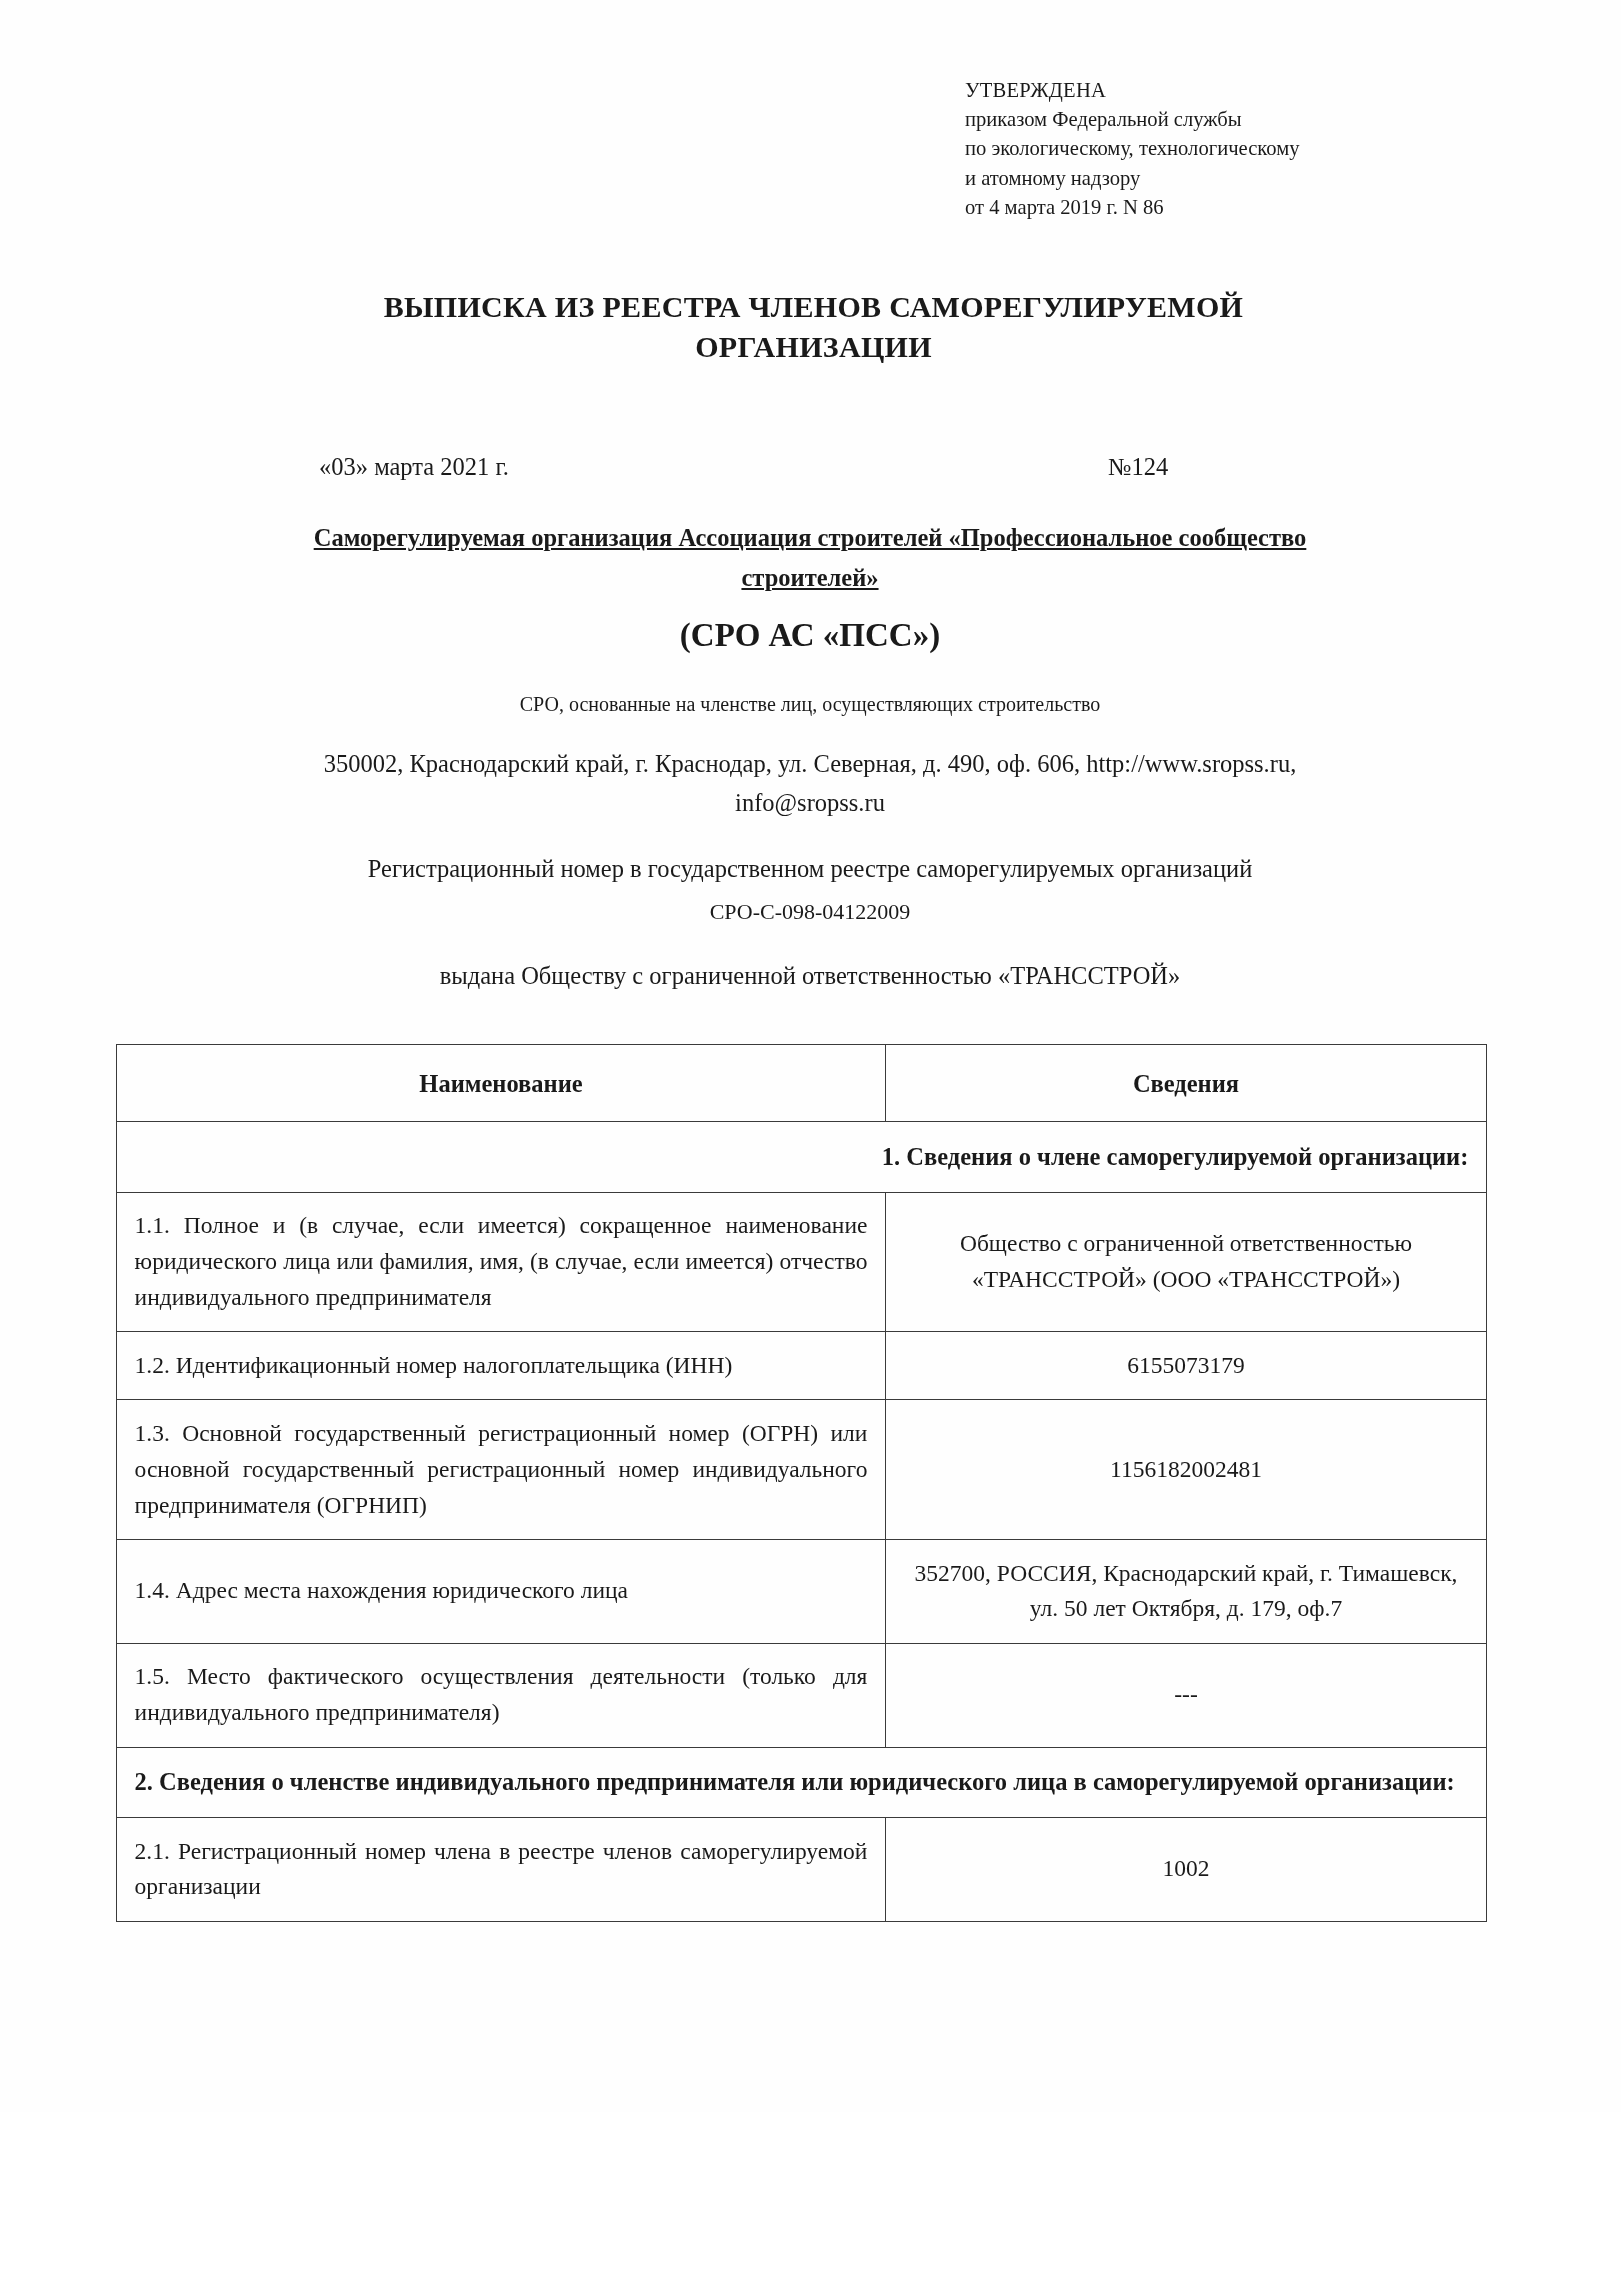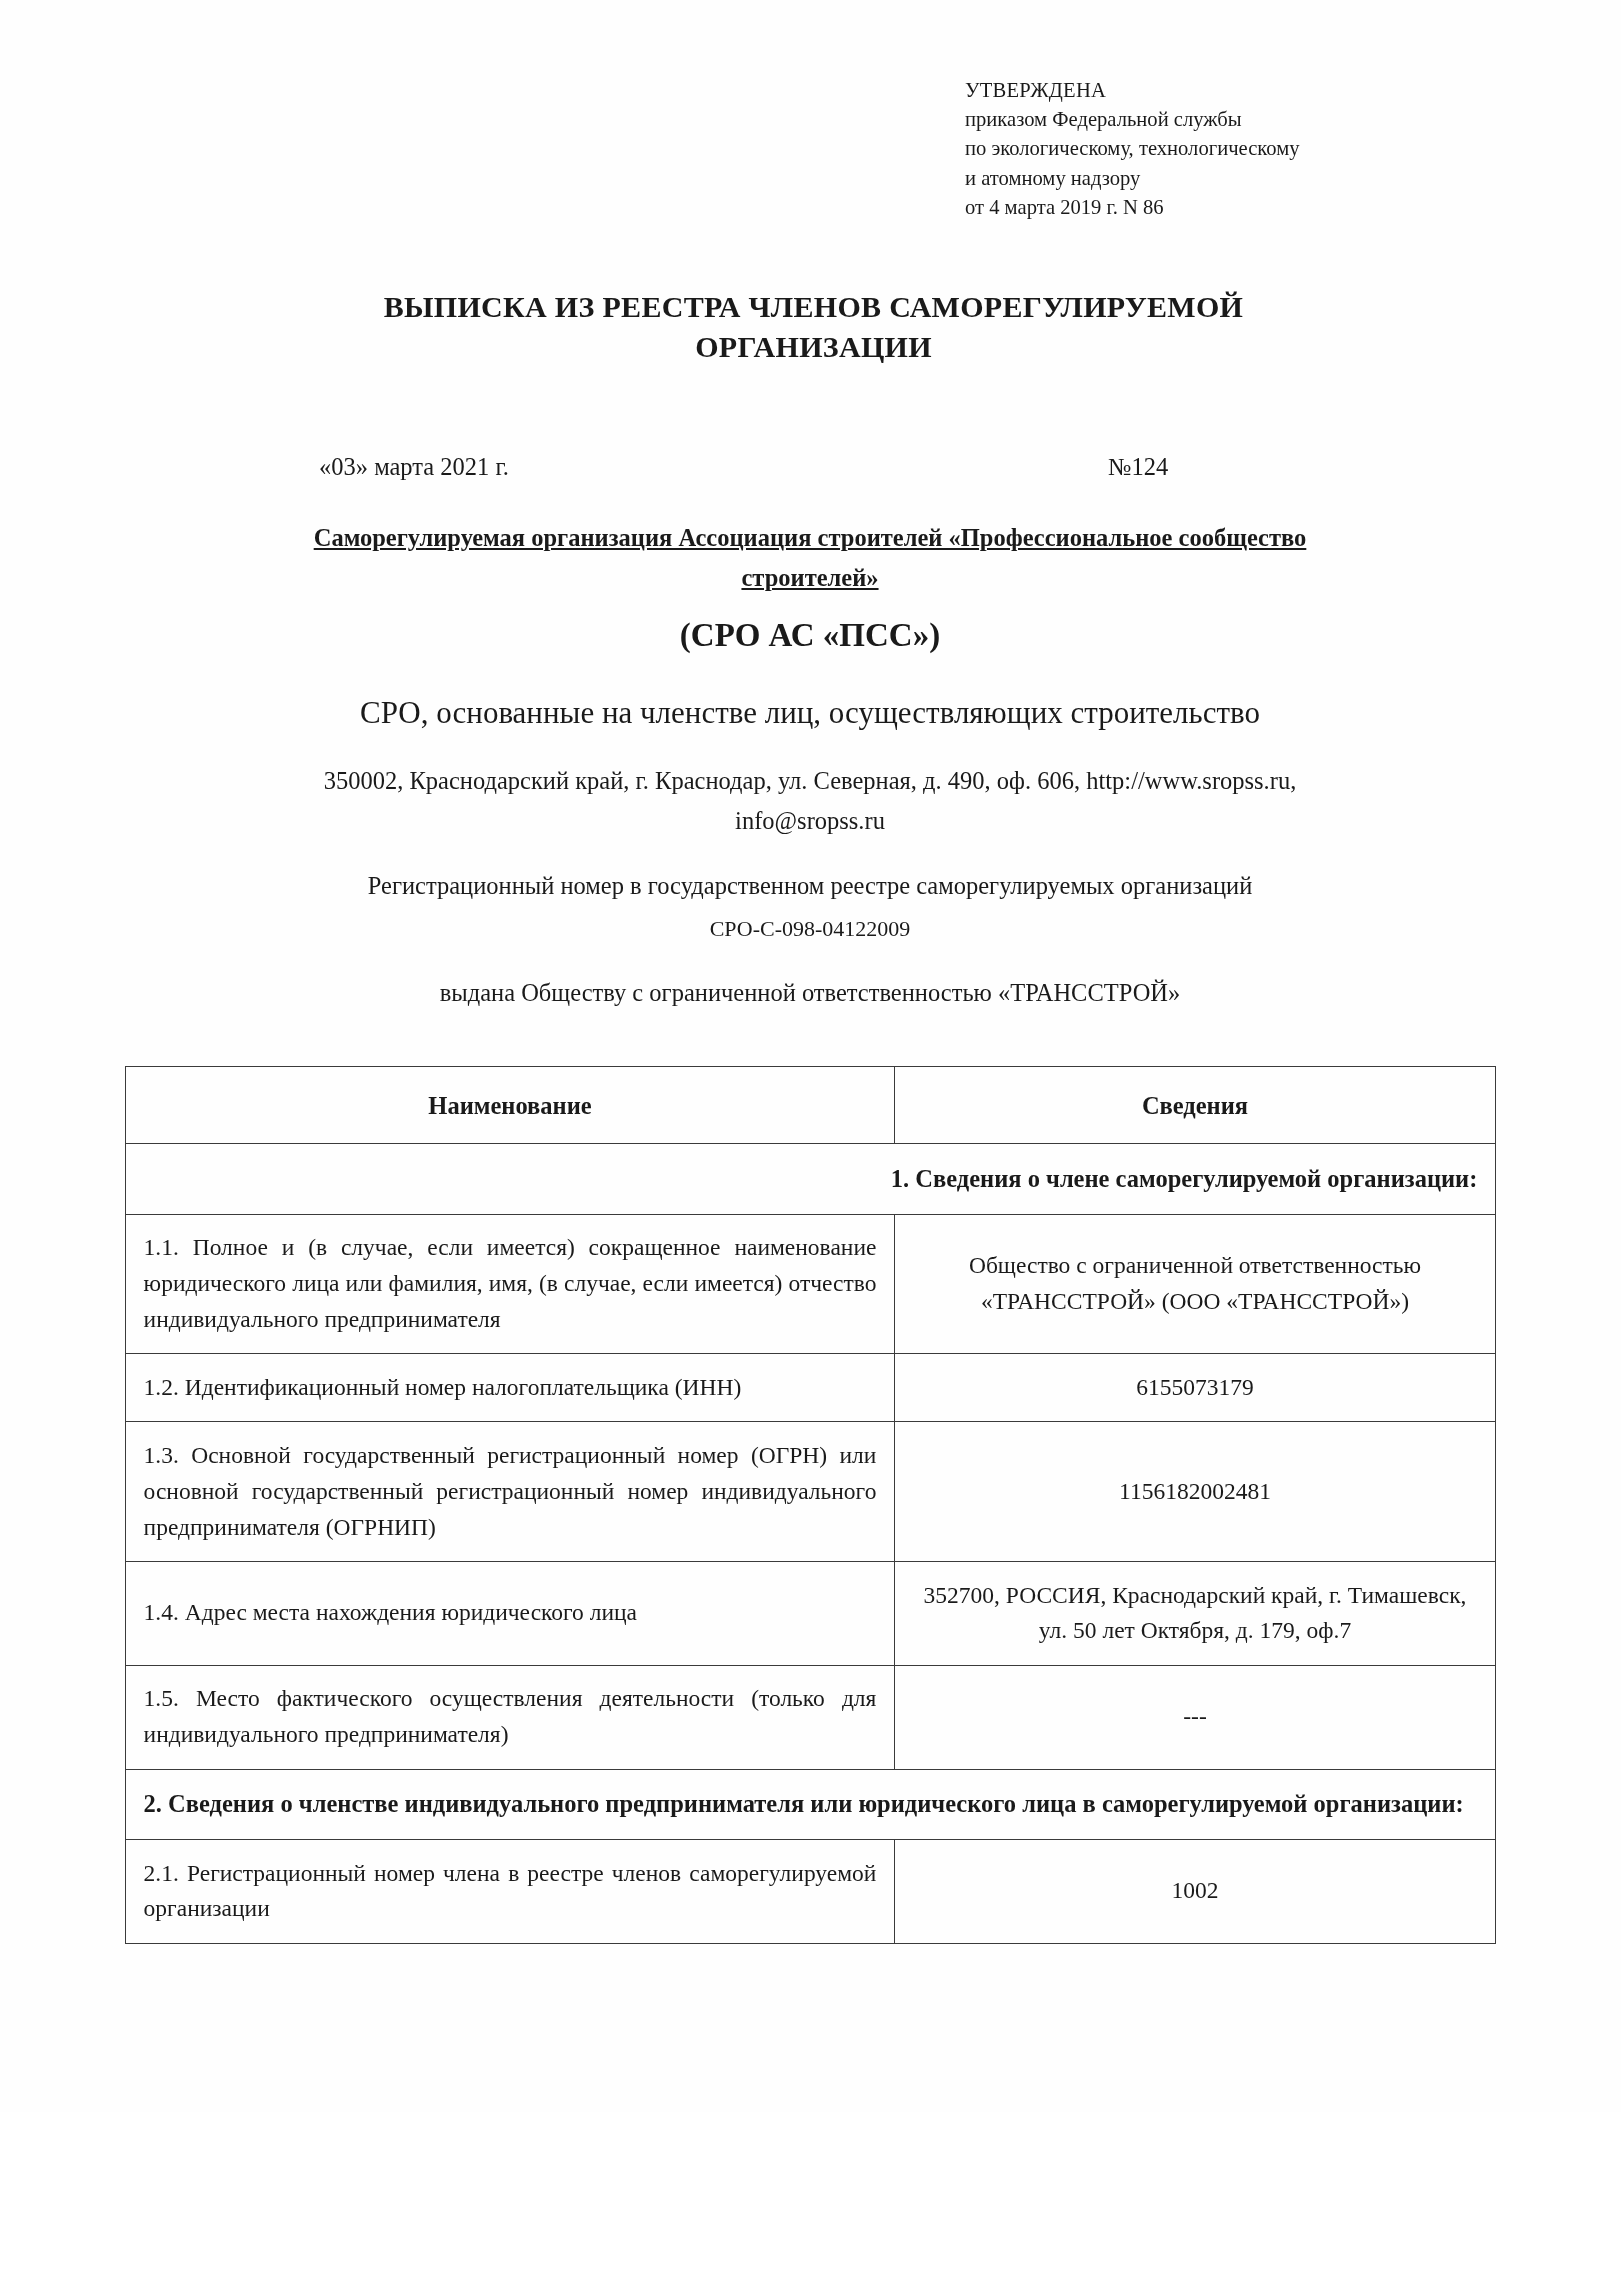--- a/index.html
+++ b/index.html
@@ -86,21 +86,21 @@
     padding: 0 7.8px;
     text-decoration: underline;
   }
   .org-abbr {
     font-size: 33px;
     font-weight: bold;
     line-height: 1.62;
     margin-top: 11.8px;
   }
   .org-basis {
-    font-size: 31px;
+    font-size: 20px;
     line-height: 1.6;
     margin-top: 25.5px;
   }
   .org-address {
     font-size: 24.5px;
     line-height: 1.62;
     margin-top: 23.5px;
   }
   .org-reg-label {
     font-size: 24.5px;
@@ -115,25 +115,24 @@
   .issued-to {
     font-size: 24.5px;
     line-height: 1.6;
     margin-top: 27px;
   }
 
   
   .registry-table {
     position: absolute;
     top: 1044px;
-    left: 125px;
+    left: 116px;
     width: 1370px;
     border-collapse: collapse;
     table-layout: fixed;
-    margin-top: 22px;
   }
   .registry-table td,
   .registry-table th {
     border: 1.6px solid #3a3a3a;
     vertical-align: middle;
     padding: 15.7px 17.6px;
     font-size: 23.5px;
     line-height: 1.52;
     box-sizing: border-box;
   }

